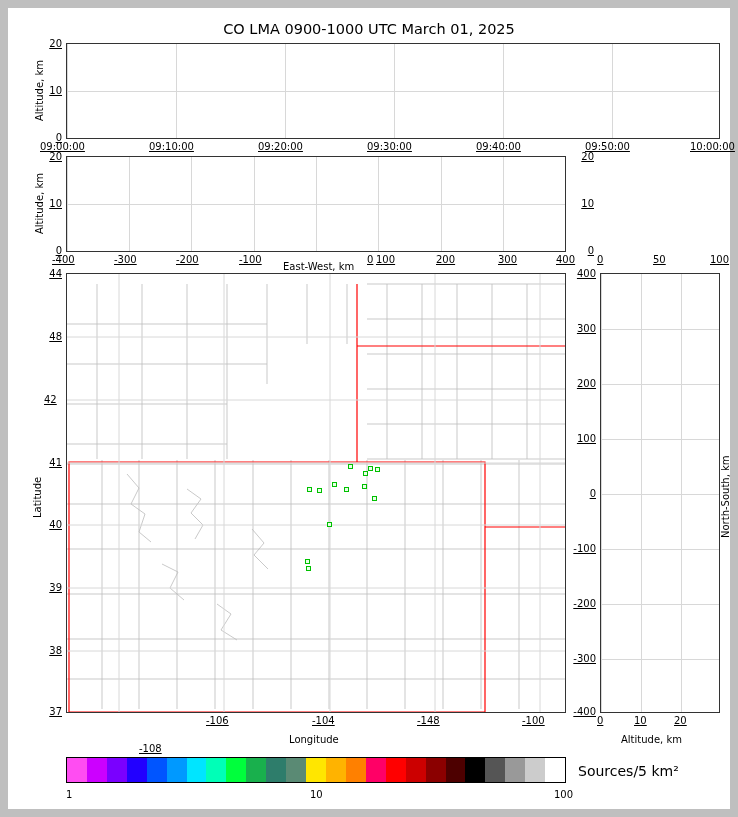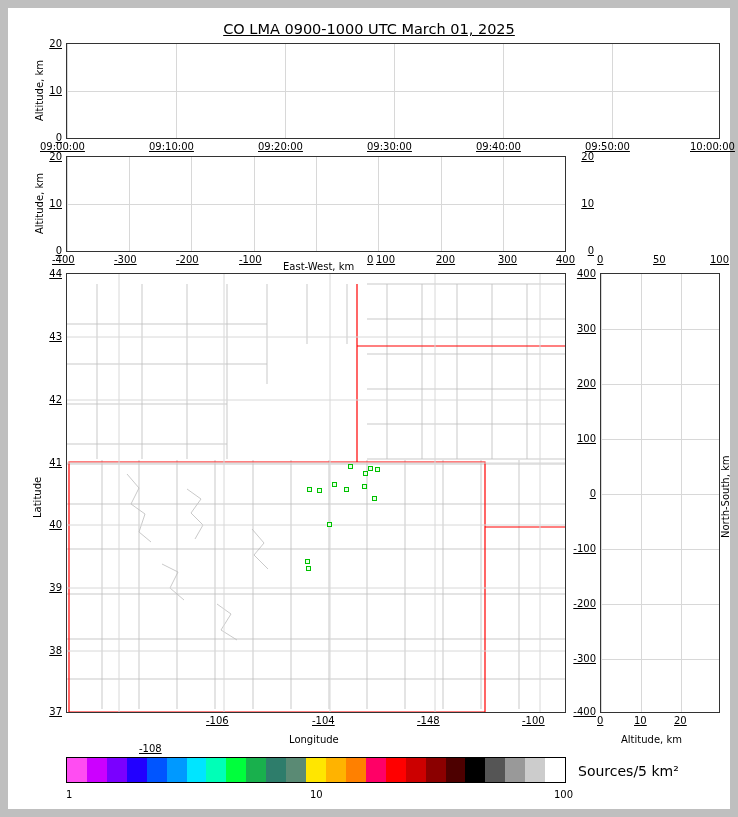--- a/index.html
+++ b/index.html
@@ -13,21 +13,20 @@
     position:absolute; left:8px; top:8px;
     width:722px; height:801px;
     background:#ffffff;
   }
   .title {
     position:absolute;
     left:0; top:13px; width:722px;
     text-align:center;
     font-size:14.5px;
     color:#000;
-    text-decoration:underline;
   }
   .panel {
     position:absolute;
     border:1px solid #333;
     background:#ffffff;
     box-sizing:border-box;
     overflow:hidden;
   }
   .grid-h, .grid-v {
     position:absolute;
@@ -194,22 +193,22 @@
     <div class="sq" style="left:265px; top:208px;"></div>
     <div class="sq" style="left:277px; top:213px;"></div>
     <div class="sq" style="left:295px; top:210px;"></div>
     <div class="sq" style="left:305px; top:222px;"></div>
     <div class="sq" style="left:260px; top:248px;"></div>
     <div class="sq" style="left:238px; top:285px;"></div>
     <div class="sq" style="left:239px; top:292px;"></div>
   </div>
 
   <div class="tlabel" style="left:36px; top:260px; text-align:right; width:18px;">44</div>
-  <div class="tlabel" style="left:36px; top:323px; text-align:right; width:18px;">43</div>
-  <div class="tlabel" style="left:36px; top:386px; text-align:right; width:18px;">42</div>
+  <div class="tlabel" style="left:36px; top:323px; text-align:right; width:18px;">48</div>
+  <div class="tlabel" style="left:36px; top:386px; text-align:left; width:18px;">42</div>
   <div class="tlabel" style="left:36px; top:449px; text-align:right; width:18px;">41</div>
   <div class="tlabel" style="left:36px; top:511px; text-align:right; width:18px;">40</div>
   <div class="tlabel" style="left:36px; top:574px; text-align:right; width:18px;">39</div>
   <div class="tlabel" style="left:36px; top:637px; text-align:right; width:18px;">38</div>
   <div class="tlabel" style="left:36px; top:698px; text-align:right; width:18px;">37</div>
   <div class="axlabel rot" style="left:24px; top:510px;">Latitude</div>
 
   <div class="tlabel" style="left:93px;  top:735px;margin-left:38px;">-108</div>
   <div class="tlabel" style="left:198px; top:707px;">-106</div>
   <div class="tlabel" style="left:304px; top:707px;">-104</div>

